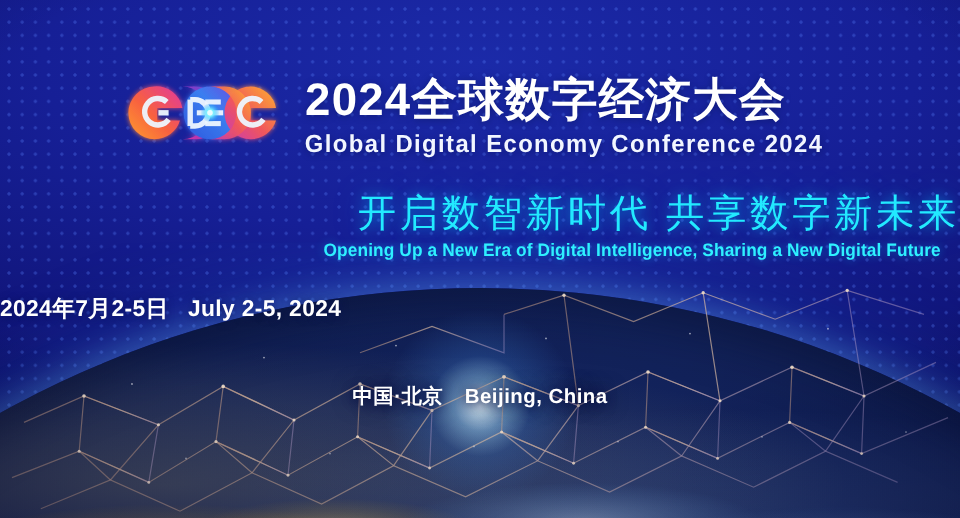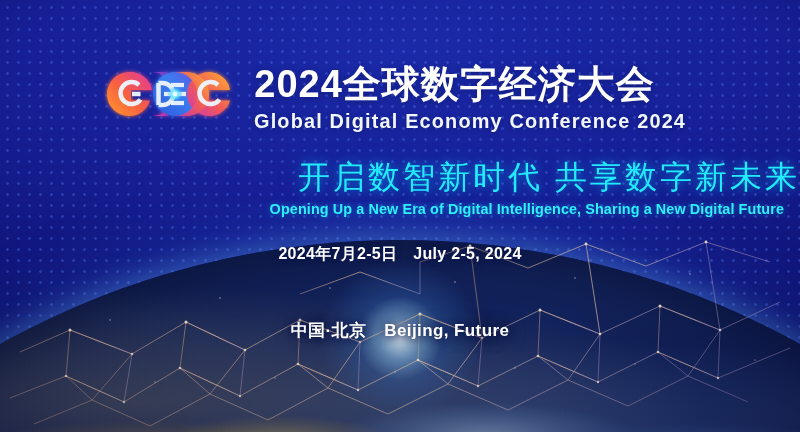--- a/index.html
+++ b/index.html
@@ -109,22 +109,22 @@
     text-shadow:0 0 10px rgba(0,190,255,.55),0 0 26px rgba(0,150,255,.35);
   }
   .slogan-en{
     font-size:15px;font-weight:bold;color:#2ef0ff;letter-spacing:.1px;line-height:20px;
     white-space:nowrap;margin-top:3px;transform:scaleX(.96);
     text-shadow:0 0 8px rgba(0,190,255,.45);
   }
 
   
   .date-line{
-    position:absolute;left:0;right:0;top:244px;text-align:center;
-    font-size:16px;font-weight:bold;color:#ffffff;letter-spacing:.3px;white-space:nowrap;
+    position:absolute;left:0;right:0;top:244px;text-align:left;
+    font-size:19px;font-weight:bold;color:#ffffff;letter-spacing:.3px;white-space:nowrap;
     text-shadow:0 1px 7px rgba(8,16,80,.75);
   }
   .date-en{margin-left:16px;}
 
   
   .loc-line{
     position:absolute;left:0;right:0;top:319px;text-align:center;
     font-size:17px;font-weight:bold;color:#ffffff;letter-spacing:.4px;white-space:nowrap;
     text-shadow:0 1px 9px rgba(4,10,60,.9),0 0 18px rgba(4,10,60,.7);
   }
@@ -322,16 +322,16 @@
   <div class="slogan">
     <div class="slogan-cn">开启数智新时代  共享数字新未来</div>
     <div class="slogan-en">Opening Up a New Era of Digital Intelligence, Sharing a New Digital Future</div>
   </div>
 
   <div class="date-line">
     <span>2024年7月2-5日</span><span class="date-en">July 2-5, 2024</span>
   </div>
 
   <div class="loc-line">
-    <span>中国·北京</span><span class="loc-en">Beijing, Future</span>
+    <span>中国·北京</span><span class="loc-en">Beijing, China</span>
   </div>
 
 </div>
 
 </body></html>

